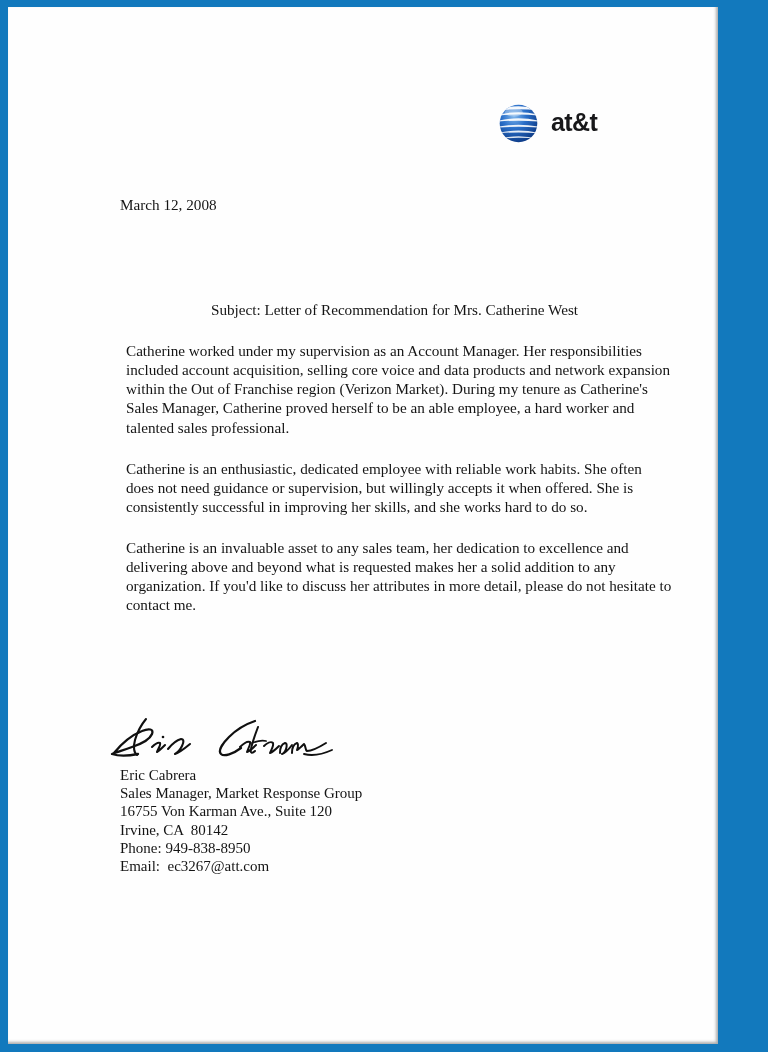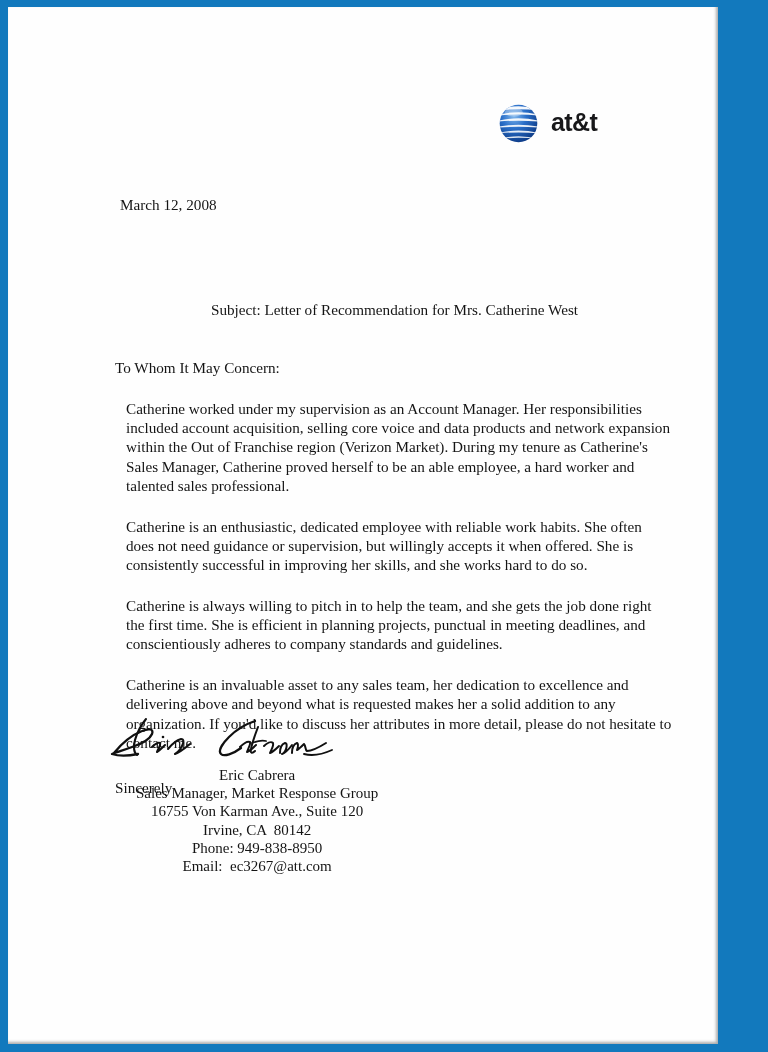--- a/index.html
+++ b/index.html
@@ -104,26 +104,25 @@
     height: 58px;
   }
   #signature-svg {
     display: block;
     width: 230px;
     height: 58px;
   }
 
   #signature-block {
     position: absolute;
-    left: 128px;
+    left: 112px;
     top: 759px;
     color: #141414;
     font-size: 15px;
     line-height: 18.2px;
-    text-align: center;
   }
   #signature-block div {
     white-space: pre;
   }
 </style>
 </head>
 <body>
 
 <div id="scan-frame">
   <div id="page">
@@ -150,26 +149,23 @@
           <path d="M6,83 Q50,71 94,83 Q50,78 6,83 Z" opacity="0.85"></path>
         </g>
         <ellipse cx="40" cy="26" rx="19" ry="9" fill="#ffffff" opacity="0.30"></ellipse>
       </svg>
       <div id="att-wordmark">at&amp;t</div>
     </div>
 
     <div id="letter-body">
       <div class="date-line">March 12, 2008</div>
       <div class="subject-line">Subject:  Letter of Recommendation for Mrs. Catherine West</div>
-      <div class="salutation">To Whom It May Concern:</div>
       <p class="para">Catherine worked under my supervision as an Account Manager.  Her responsibilities included account acquisition, selling core voice and data products and network expansion within the Out of Franchise region (Verizon Market).  During my tenure as Catherine's Sales Manager, Catherine proved herself to be an able employee, a hard worker and talented sales professional.</p>
       <p class="para">Catherine is an enthusiastic, dedicated employee with reliable work habits.  She often does not need guidance or supervision, but willingly accepts it when offered.  She is consistently successful in improving her skills, and she works hard to do so.</p>
-      <p class="para">Catherine is always willing to pitch in to help the team, and she gets the job done right the first time.  She is efficient in planning projects, punctual in meeting deadlines, and conscientiously adheres to company standards and guidelines.</p>
       <p class="para">Catherine is an invaluable asset to any sales team, her dedication to excellence and delivering above and beyond what is requested makes her a solid addition to any organization.  If you'd like to discuss her attributes in more detail, please do not hesitate to contact me.</p>
-      <div class="closing">Sincerely</div>
     </div>
 
     <div id="signature-area">
       <svg id="signature-svg" viewBox="0 0 230 58">
         <g fill="none" stroke="#101010" stroke-linecap="round" stroke-linejoin="round">
           <path d="M38,6 C33,12 29,20 27,27 C25,34 26,40 29,42" stroke-width="2.1"></path>
           <path d="M6,40 C14,30 24,22 34,18 C41,15 46,16 44,21 C42,26 33,31 24,34 C16,37 9,39 4,41 C10,43 20,43 30,41" stroke-width="2.3"></path>
           <path d="M44,34 C47,31 50,29 52,30 C53,32 50,36 49,39 C51,38 54,35 57,32" stroke-width="2.1"></path>
           <circle cx="55" cy="24" r="1.3" fill="#101010" stroke="none"></circle>
           <path d="M60,36 C64,31 69,27 73,26 C76,26 76,29 74,33 C72,37 69,40 67,41 C70,40 76,36 82,31" stroke-width="2.1"></path>

